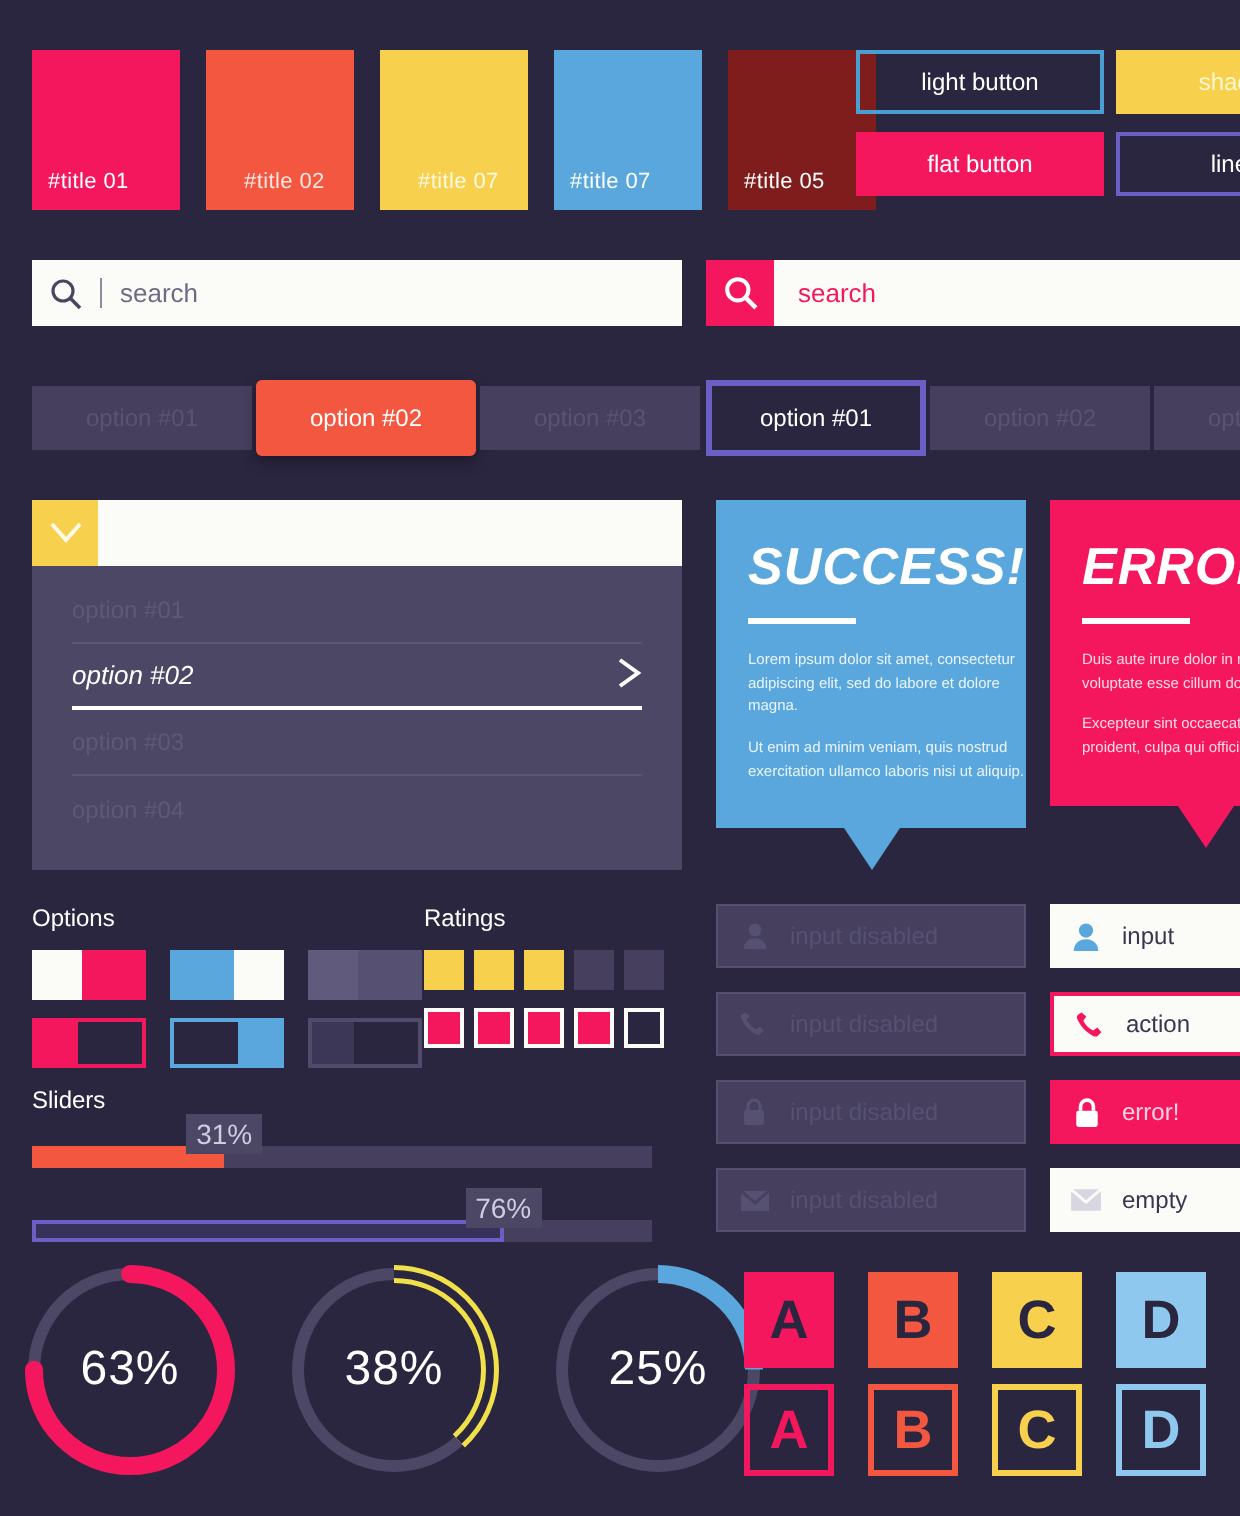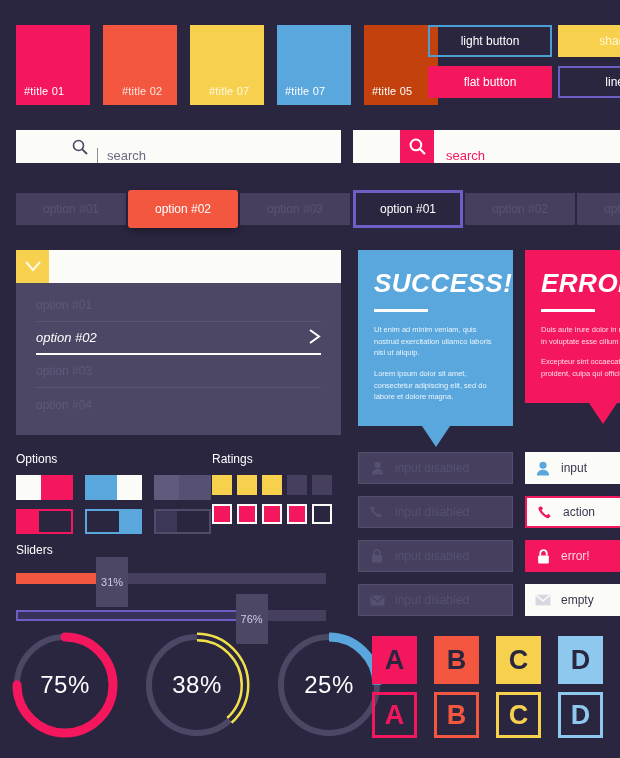--- a/index.html
+++ b/index.html
@@ -28,21 +28,21 @@
   .btn {
     width:124px; height:32px; display:flex; align-items:center; justify-content:center;
     font-size:12px; color:#fff; border:0;
   }
   .btn.flat { background:#f5175e; }
   .btn.shadow { background:#f7d14e; color:#fff7cf; }
   .btn.light { background:transparent; border:2px solid #4a9ed1; color:#fff; }
   .btn.linear { background:transparent; border:2px solid #6b5fc6; color:#fff; }
 
   
-  .search { position:absolute; height:33px; background:#fbfbf8; display:flex; align-items:flex-end;padding-left:47px; }
+  .search { position:absolute; height:33px; background:#fbfbf8; display:flex; align-items:center; }
   .search.s1 { left:16px; top:130px; width:325px; }
   .search.s2 { left:353px; top:130px; width:300px; }
   .search .mag { width:34px; display:flex; align-items:center; justify-content:center; flex:none; height:100%; }
   .search.s2 .mag { background:#f5175e; }
   .search .divider { width:1px; height:15px; background:#8d8ba0; margin-right:9px; }
   .search .ph { font-size:13px; color:#6e6b85; }
   .search.s2 .ph { color:#f5175e; padding-left:12px; }
 
   
   .tabs { position:absolute; top:193px; display:flex; }
@@ -67,21 +67,21 @@
   .droplist .head .caret {
     width:33px; height:33px; background:#f7d14e; display:flex; align-items:center; justify-content:center;
   }
   .droplist .body { background:#4d4766; padding:6px 20px 14px 20px; }
   .dl-item { height:33px; display:flex; align-items:center; font-size:12px; color:#5f5979;
              border-bottom:1px solid #5c5675; justify-content:space-between; }
   .dl-item.sel { color:#ffffff; font-style:italic; font-size:13px; border-bottom:2px solid #fff; }
   .dl-item:last-child { border-bottom:0; }
 
   
-  .msg { position:absolute; top:250px; width:155px; padding:18px 12px 14px 16px; }
+  .msg { position:absolute; top:250px; width:155px; padding:18px 0 14px 16px; }
   .msg.success { left:358px; background:#59a7dd; }
   .msg.error   { left:525px; background:#f5175e; }
   .msg h2 { font-size:26px; font-style:italic; color:#fff; font-weight:bold; letter-spacing:.5px; }
   .msg .rule { width:54px; height:3px; background:#fff; margin:10px 0 12px 0; }
   .msg p { font-size:7.5px; line-height:1.55; color:#eaf4fb; margin-bottom:9px; }
   .msg.error p { color:#ffd9e5; }
   .msg .tail {
     position:absolute; left:50%; bottom:-21px; margin-left:-14px;
     width:0; height:0; border-left:14px solid transparent; border-right:14px solid transparent;
   }
@@ -99,21 +99,21 @@
   .stars { display:flex; gap:5px; margin-top:9px; }
   .star { width:20px; height:20px; }
 
   
   .sliders { position:absolute; left:16px; top:543px; width:310px; }
   .sl-wrap { position:relative; margin-top:16px; }
   .sl-track { height:11px; background:#46405e; width:100%; }
   .sl-fill  { height:11px; position:absolute; left:0; top:0; }
   .sl-badge {
     position:absolute; top:-16px; background:#4d4766; color:#cfcbe0;
-    font-size:11px; padding:19px 5px; transform:translateX(-50%);
+    font-size:14px; padding:2px 5px; transform:translateX(-50%);
   }
 
   
   .inputs { position:absolute; top:452px; }
   .inputs.left { left:358px; }
   .inputs.right { left:525px; }
   .inp {
     width:155px; height:32px; display:flex; align-items:center; margin-bottom:12px;
     font-size:12px;
   }
@@ -148,21 +148,21 @@
       </div>
     <div class="tile t2" style="background: rgb(244, 87, 63);">
         <span class="lbl">#title 02</span>
       </div>
     <div class="tile t3" style="background: rgb(247, 209, 78);">
         <span class="lbl">#title 07</span>
       </div>
     <div class="tile t4" style="background: rgb(89, 167, 221);">
         <span class="lbl">#title 07</span>
       </div>
-    <div class="tile t5" style="background: #c2410c;">
+    <div class="tile t5" style="background: #7f1d1d;">
         <span class="lbl">#title 05</span>
       </div>
   </div>
 
   <div class="btn-col c1">
     <button class="btn light">light button</button>
     <button class="btn flat">flat button</button>
   </div>
   <div class="btn-col c2">
     <button class="btn shadow">shadow</button>
@@ -225,22 +225,22 @@
         </div>
       <div class="dl-item">
           <span>option #04</span>
         </div>
     </div>
   </div>
 
   <div class="msg success">
     <h2>SUCCESS!</h2>
     <div class="rule"></div>
+    <p>Lorem ipsum dolor sit amet, consectetur adipiscing elit, sed do labore et dolore magna.</p>
     <p>Ut enim ad minim veniam, quis nostrud exercitation ullamco laboris nisi ut aliquip.</p>
-    <p>Lorem ipsum dolor sit amet, consectetur adipiscing elit, sed do labore et dolore magna.</p>
     <div class="tail"></div>
   </div>
   <div class="msg error">
     <h2>ERROR!</h2>
     <div class="rule"></div>
     <p>Duis aute irure dolor in reprehenderit in voluptate esse cillum dolore.</p>
     <p>Excepteur sint occaecat cupidatat non proident, culpa qui officia deserunt.</p>
     <div class="tail"></div>
   </div>
 
@@ -377,21 +377,21 @@
       <span>empty</span>
     </div>
   </div>
 
   <div class="circles">
     <div class="circ">
       <svg width="114" height="114" viewBox="0 0 114 114" style="position:absolute;left:0;top:0;transform:rotate(-90deg);">
         <circle cx="57" cy="57" r="48" stroke="#4d4766" stroke-width="6" fill="none"></circle>
         <circle cx="57" cy="57" r="48" stroke="#f5175e" stroke-width="9" fill="none" stroke-dasharray="226 302" stroke-linecap="round"></circle>
       </svg>
-      <span class="val">75%</span>
+      <span class="val">63%</span>
     </div>
     <div class="circ">
       <svg width="114" height="114" viewBox="0 0 114 114" style="position:absolute;left:0;top:0;transform:rotate(-90deg);">
         <circle cx="57" cy="57" r="48" stroke="#4d4766" stroke-width="6" fill="none"></circle>
         <circle cx="57" cy="57" r="48" stroke="#f0e04a" stroke-width="9" fill="none" stroke-dasharray="115 302"></circle>
         <circle cx="57" cy="57" r="48" stroke="#2b2640" stroke-width="4" fill="none" stroke-dasharray="115 302"></circle>
       </svg>
       <span class="val">38%</span>
     </div>
     <div class="circ">

